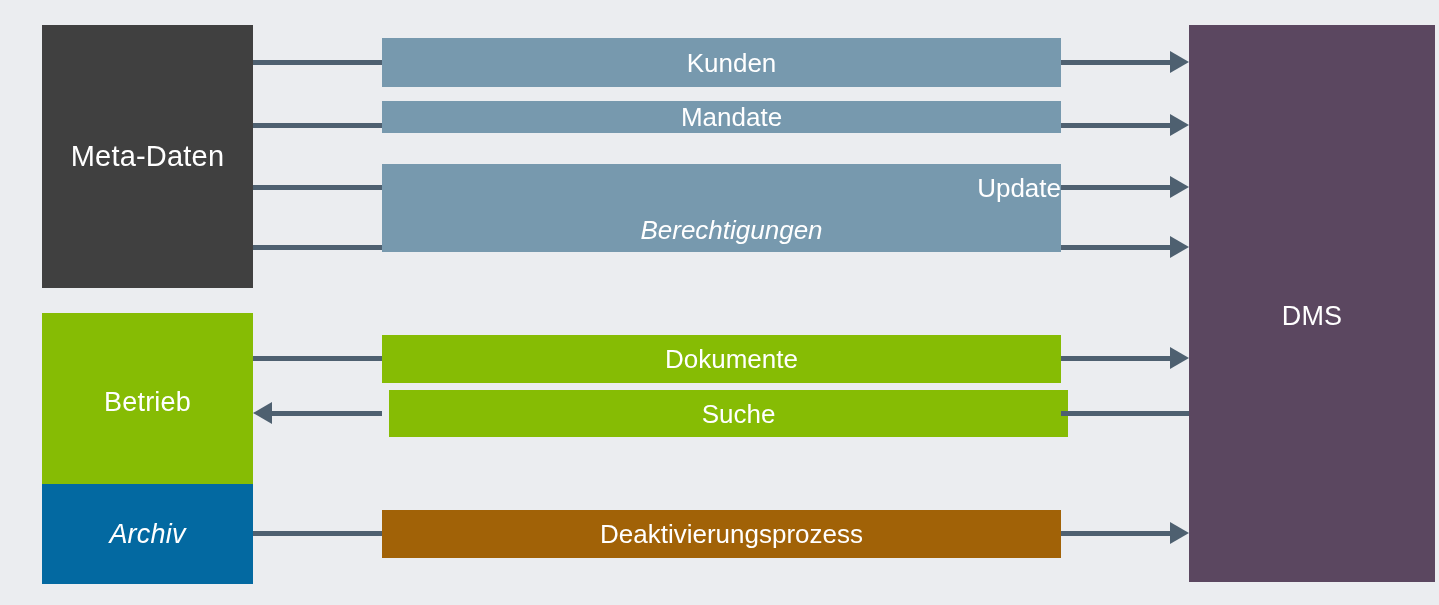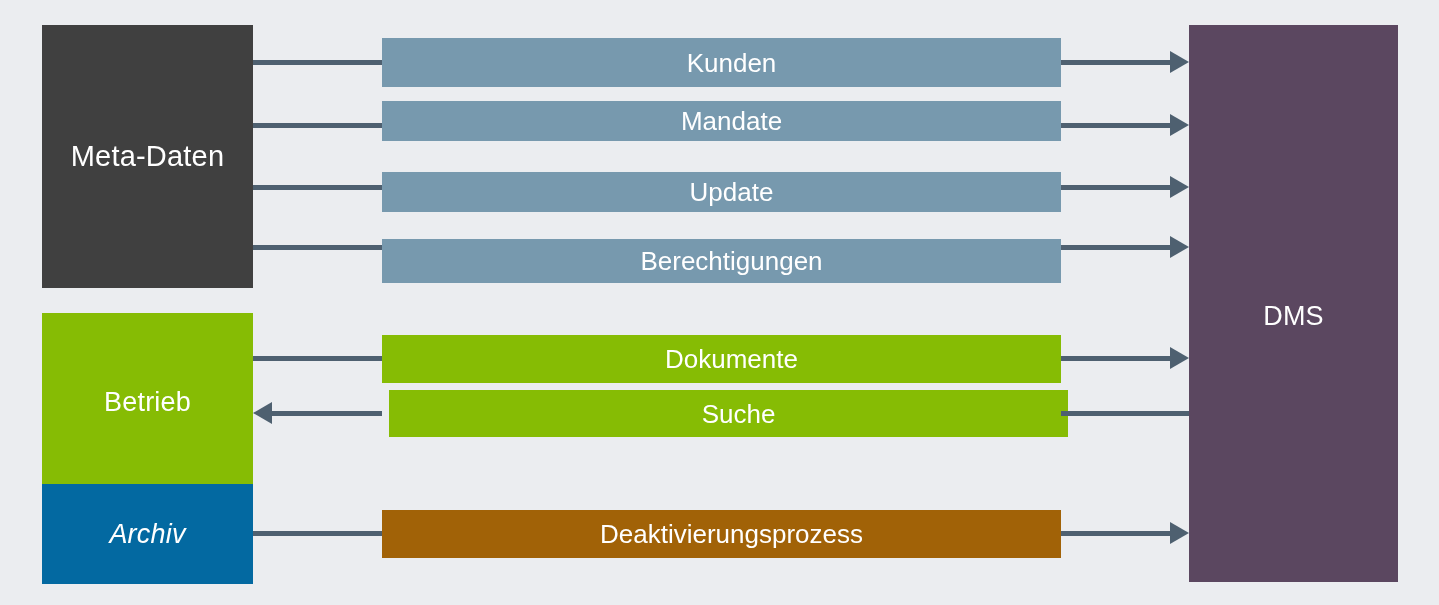--- a/index.html
+++ b/index.html
@@ -38,21 +38,21 @@
     font-size: 27px;
   }
   .src-archiv {
     left: 42px; top: 484px; width: 211px; height: 100px;
     background: #0369a1;
     font-size: 27px;
     font-style: italic;
   }
   
   .target-dms {
-    left: 1189px; top: 25px; width: 209px; height: 557px;
+    left: 1189px; top: 25px; width: 246px; height: 557px;
     background: #5b4760;
     font-size: 27px;
     align-items: flex-start;
     padding-top: 278px;
   }
   
   .bar {
     position: absolute;
     left: 382px;
     width: 679px;
@@ -63,23 +63,23 @@
     color: #ffffff;
     font-size: 26px;
     line-height: 1;
     padding-left: 20px;
   }
   .bar.blue  { background: #7799ae; }
   .bar.green { background: #86bc04; }
   .bar.plum  { background: #a16207; }
 
   .bar-kunden        { top: 38px;  height: 49px; }
-  .bar-mandate       { top: 101px; height: 40px; }
-  .bar-update        { top: 172px; height: 40px; }
-  .bar-berechtigungen{ top: 239px; height: 44px; }
+  .bar-mandate       { top: 101px; height: 32px; }
+  .bar-update        { top: 164px; height: 48px; justify-content: flex-end; }
+  .bar-berechtigungen{ top: 208px; height: 44px; font-style: italic; }
   .bar-dokumente     { top: 335px; height: 48px; }
   .bar-suche         { top: 390px; height: 47px; margin-left: 7px; }
   .bar-deaktiv       { top: 510px; height: 48px; }
 
   
   .stub {
     position: absolute;
     left: 253px;
     width: 129px;
     height: 5px;

